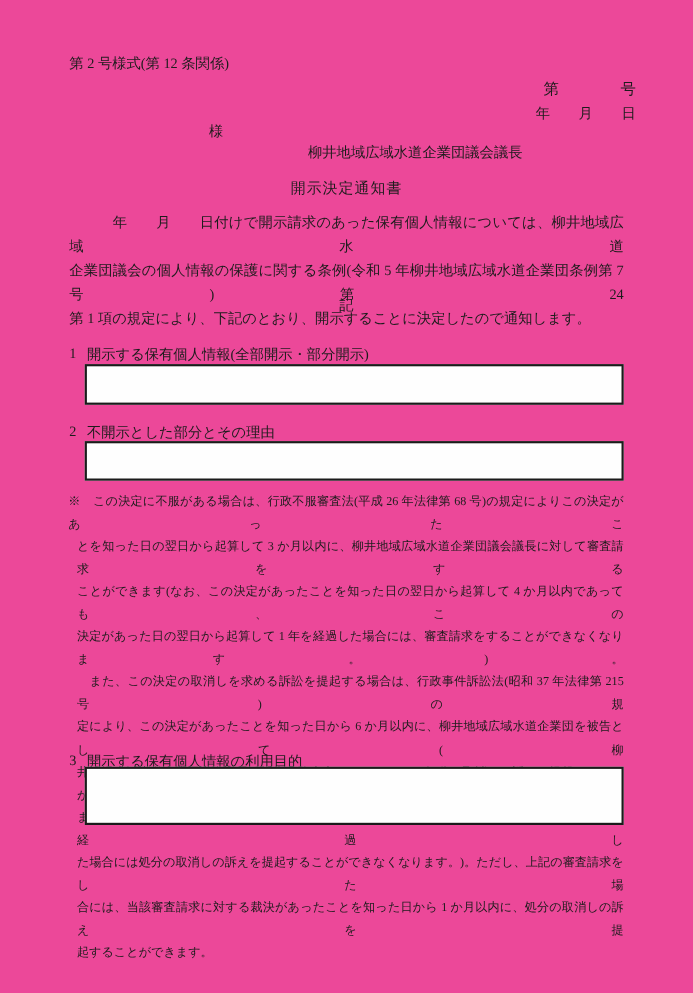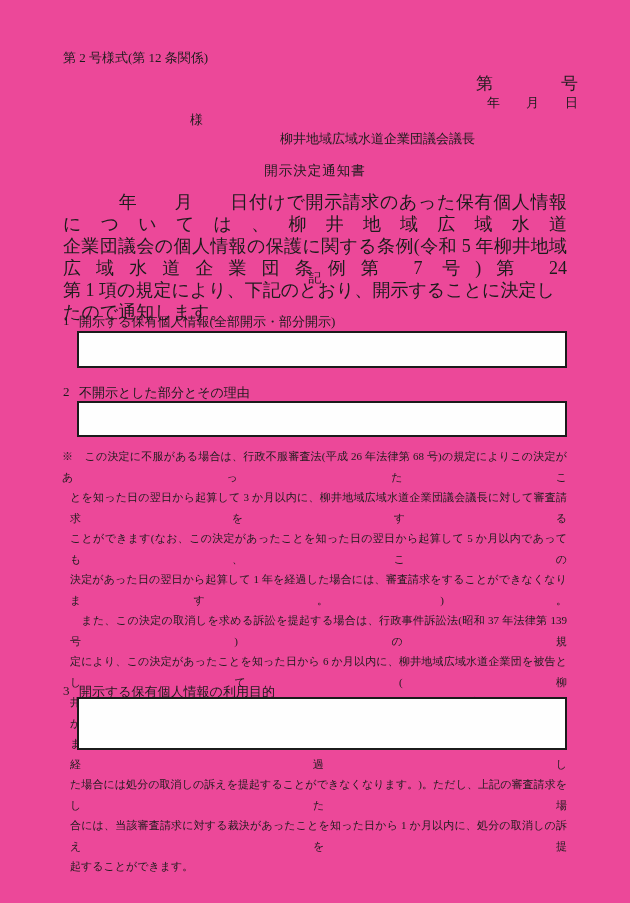--- a/index.html
+++ b/index.html
@@ -7,26 +7,26 @@
     position: relative;
     width: 630px;
     height: 903px;
     background: #ec4899;
     font-family: "Liberation Serif", "DejaVu Serif", serif;
     color: #1c1c1c;
     overflow: hidden;
   }
   .abs { position: absolute; }
   .form-number { top: 49px; left: 63px; font-size: 13px; white-space: nowrap; }
-  .doc-number  { top: 72px; right: 52px; font-size: 17px; white-space: pre; text-align: right; }
+  .doc-number  { top: 72px; right: 52px; font-size: 14px; white-space: pre; text-align: right; }
   .date-line   { top: 94px; right: 52px; font-size: 13px; white-space: pre; text-align: center; }
   .addressee   { top: 111px; left: 190px; font-size: 13px; }
   .issuer      { top: 130px; left: 280px; font-size: 13px; white-space: nowrap; }
   .doc-title   { top: 162px; left: 0; width: 630px; text-align: center; font-size: 13.5px; letter-spacing: 1px; }
-  .intro       { top: 191px; left: 63px; width: 504px; font-size: 18px; line-height: 22px; }
+  .intro       { top: 191px; left: 63px; width: 504px; font-size: 13px; line-height: 22px; }
   .ki          { top: 269px; left: 0; width: 630px; text-align: center; font-size: 13px; }
   .jline { text-align: justify; text-align-last: justify; }
   .lline { text-align: left; text-align-last: left; }
   .sec-label { font-size: 13px; display: flex; white-space: nowrap; }
   .sec-num { display: inline-block; width: 16px; }
   .sec1-label { top: 313px; left: 63px; }
   .sec2-label { top: 384px; left: 63px; }
   .sec3-label { top: 683px; left: 63px; }
   .fill-box {
     position: absolute;
@@ -71,23 +71,23 @@
 
   <div class="abs sec-label sec2-label">
     <span class="sec-num">2</span>
     <span>不開示とした部分とその理由</span>
   </div>
   <div class="fill-box box2"></div>
 
   <div class="abs note">
     <div class="nline-first jline">※　この決定に不服がある場合は、行政不服審査法(平成 26 年法律第 68 号)の規定によりこの決定があったこ</div>
     <div class="nline jline">とを知った日の翌日から起算して 3 か月以内に、柳井地域広域水道企業団議会議長に対して審査請求をする</div>
-    <div class="nline jline">ことができます(なお、この決定があったことを知った日の翌日から起算して 5 か月以内であっても、この</div>
+    <div class="nline jline">ことができます(なお、この決定があったことを知った日の翌日から起算して 4 か月以内であっても、この</div>
     <div class="nline jline">決定があった日の翌日から起算して 1 年を経過した場合には、審査請求をすることができなくなります。)。</div>
-    <div class="nline jline">　また、この決定の取消しを求める訴訟を提起する場合は、行政事件訴訟法(昭和 37 年法律第 139 号)の規</div>
+    <div class="nline jline">　また、この決定の取消しを求める訴訟を提起する場合は、行政事件訴訟法(昭和 37 年法律第 215 号)の規</div>
     <div class="nline jline">定により、この決定があったことを知った日から 6 か月以内に、柳井地域広域水道企業団を被告として(柳</div>
     <div class="nline jline">井地域広域水道企業団議会議長が被告の代表者となります。)、処分の取消しの訴えを提起することができ</div>
     <div class="nline jline">ます(なお、この決定があったことを知った日から 6 か月以内であっても、この決定の日から 1 年を経過し</div>
     <div class="nline jline">た場合には処分の取消しの訴えを提起することができなくなります。)。ただし、上記の審査請求をした場</div>
     <div class="nline jline">合には、当該審査請求に対する裁決があったことを知った日から 1 か月以内に、処分の取消しの訴えを提</div>
     <div class="nline lline">起することができます。</div>
   </div>
 
   <div class="abs sec-label sec3-label">
     <span class="sec-num">3</span>

